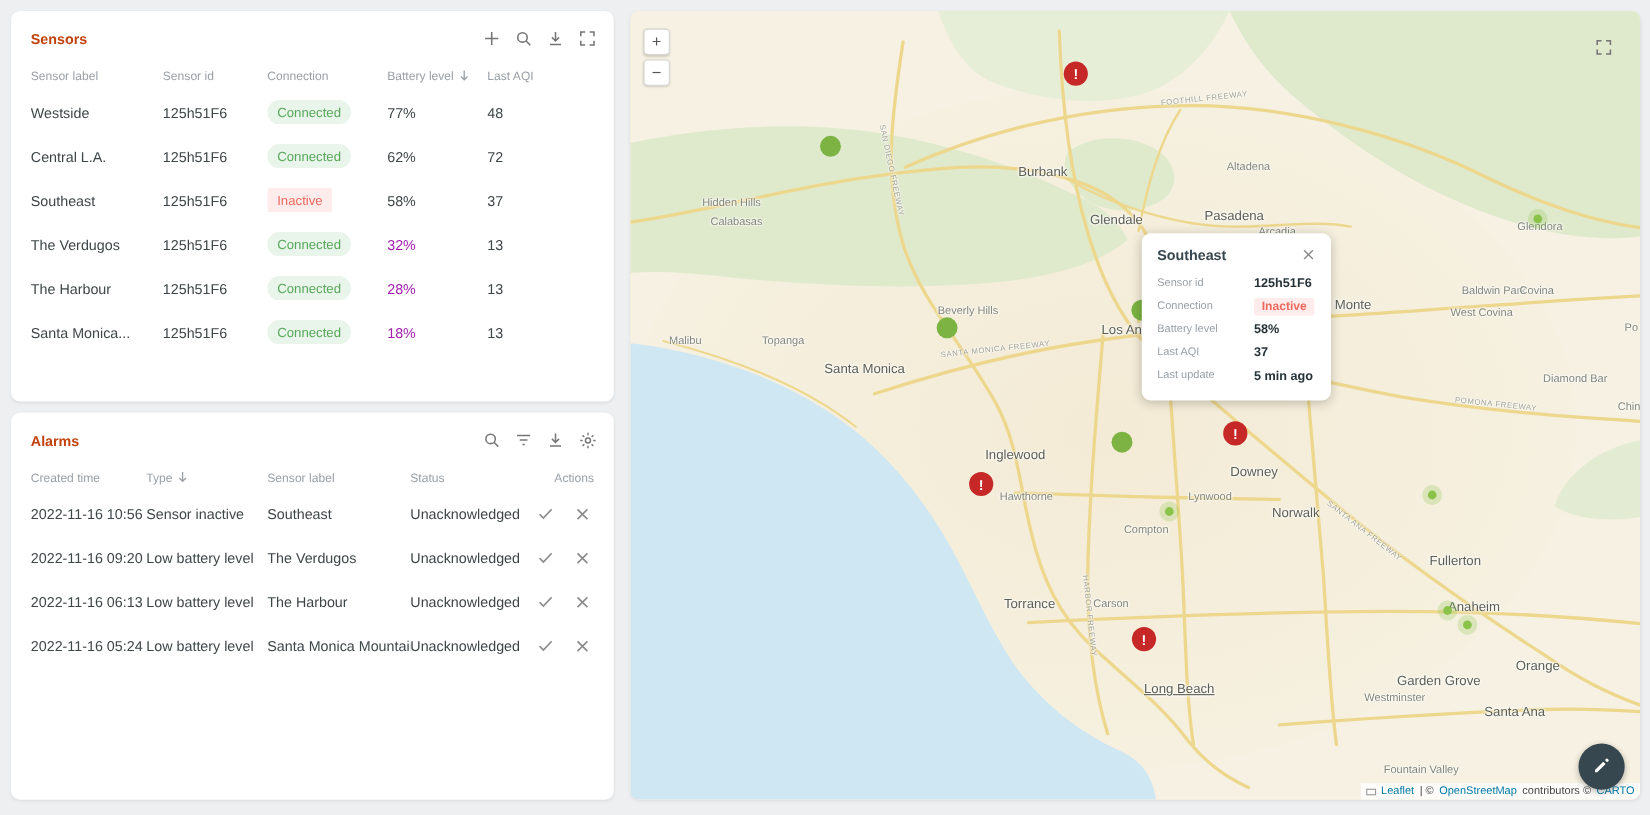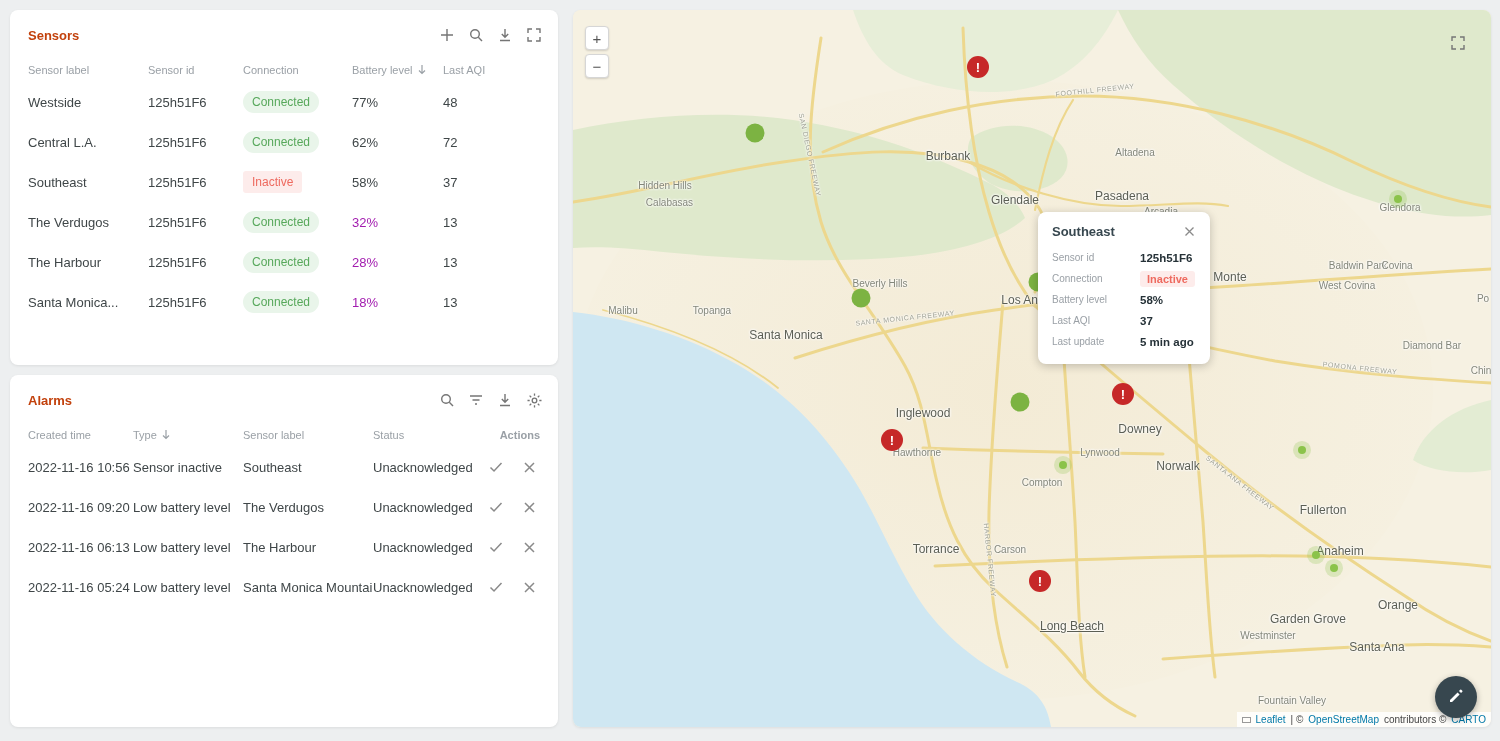--- a/index.html
+++ b/index.html
@@ -26,21 +26,21 @@
   .a-grid { grid-template-columns:105px 110px 130px 100px 1fr; }
   .thead { margin-top:14px; height:24px; color:#9aa0a6; font-size:11px; }
   .th { display:flex; align-items:center; gap:4px; cursor:pointer; }
   .trow { height:40px; font-size:13px; color:#3f4648; cursor:pointer; }
   .cell { overflow:hidden; white-space:nowrap; }
   .badge { display:inline-block; font-size:12px; padding:4px 9px; border-radius:3px; }
   .badge.ok  { color:#57a85b; background:#e9f5ea;border-radius:11px; }
   .badge.bad { color:#ee6a5f; background:#fdeceb; }
   .low { color:#a21caf; }
   .actions-cell { display:flex; justify-content:flex-end; gap:15px; padding-right:2px; }
-  .right { justify-content:flex-end; text-align:right;font-weight:bold; }
+  .right { justify-content:flex-end; text-align:right; }
 
   
   .map-panel { left:573px; top:10px; width:918px; height:717px; overflow:hidden; background:#f6f1e2; cursor:grab; }
   .map-base { position:absolute; left:0; top:0; z-index:0; }
   .map-label { position:absolute; z-index:2; transform:translate(-50%,-50%); white-space:nowrap;
                text-shadow:0 0 2px #fff,0 0 3px #fff,0 0 3px #fff; pointer-events:none; }
   .map-label.lg  { font-size:12px; color:#5b5e54; }
   .map-label.sm  { font-size:10px; color:#83867a; }
   .map-label.fwy { font-size:7px; color:#a0a295; letter-spacing:.6px; }
   .marker { position:absolute; z-index:3; transform:translate(-50%,-50%); cursor:pointer;
@@ -372,21 +372,21 @@
       <span class="map-label sm" style="left: 588px; top: 201px; position: absolute;">Arcadia</span>
       <span class="map-label sm" style="left: 827px; top: 197px; position: absolute;">Glendora</span>
       <span class="map-label sm" style="left: 785px; top: 255px; position: absolute;">Baldwin Park</span>
       <span class="map-label sm" style="left: 824px; top: 255px; position: absolute;">Covina</span>
       <span class="map-label sm" style="left: 774px; top: 275px; position: absolute;">West Covina</span>
       <span class="map-label sm" style="left: 92px; top: 175px; position: absolute;">Hidden Hills</span>
       <span class="map-label sm" style="left: 85px; top: 192px; position: absolute; padding-left: 23px;">Calabasas</span>
       <span class="map-label sm" style="left: 139px; top: 260px; position: absolute; margin-top: 40px;">Topanga</span>
       <span class="map-label sm" style="left: 50px; top: 300px; position: absolute;">Malibu</span>
       <span class="map-label sm" style="left: 307px; top: 273px; position: absolute;">Beverly Hills</span>
-      <span class="map-label sm" style="left: 328px; top: 442px; position: absolute; padding-left: 32px;">Hawthorne</span>
+      <span class="map-label sm" style="left: 344px; top: 442px; position: absolute; padding-left: 32px;">Hawthorne</span>
       <span class="map-label sm" style="left: 527px; top: 442px; position: absolute;">Lynwood</span>
       <span class="map-label sm" style="left: 469px; top: 472px; position: absolute;">Compton</span>
       <span class="map-label sm" style="left: 437px; top: 539px; position: absolute;">Carson</span>
       <span class="map-label sm" style="left: 695px; top: 625px; position: absolute;">Westminster</span>
       <span class="map-label sm" style="left: 719px; top: 690px; position: absolute;">Fountain Valley</span>
       <span class="map-label sm" style="left: 859px; top: 335px; position: absolute;">Diamond Bar</span>
       <span class="map-label sm" style="left: 910px; top: 288px; position: absolute;">Po</span>
       <span class="map-label sm" style="left: 908px; top: 360px; position: absolute;">Chin</span>
       <span class="map-label fwy" style="left: 237px; top: 145px; position: absolute; transform: translate(-50%, -50%) rotate(78deg);">SAN DIEGO FREEWAY</span>
       <span class="map-label fwy" style="left: 522px; top: 80px; position: absolute; transform: translate(-50%, -50%) rotate(-6deg);">FOOTHILL FREEWAY</span>

